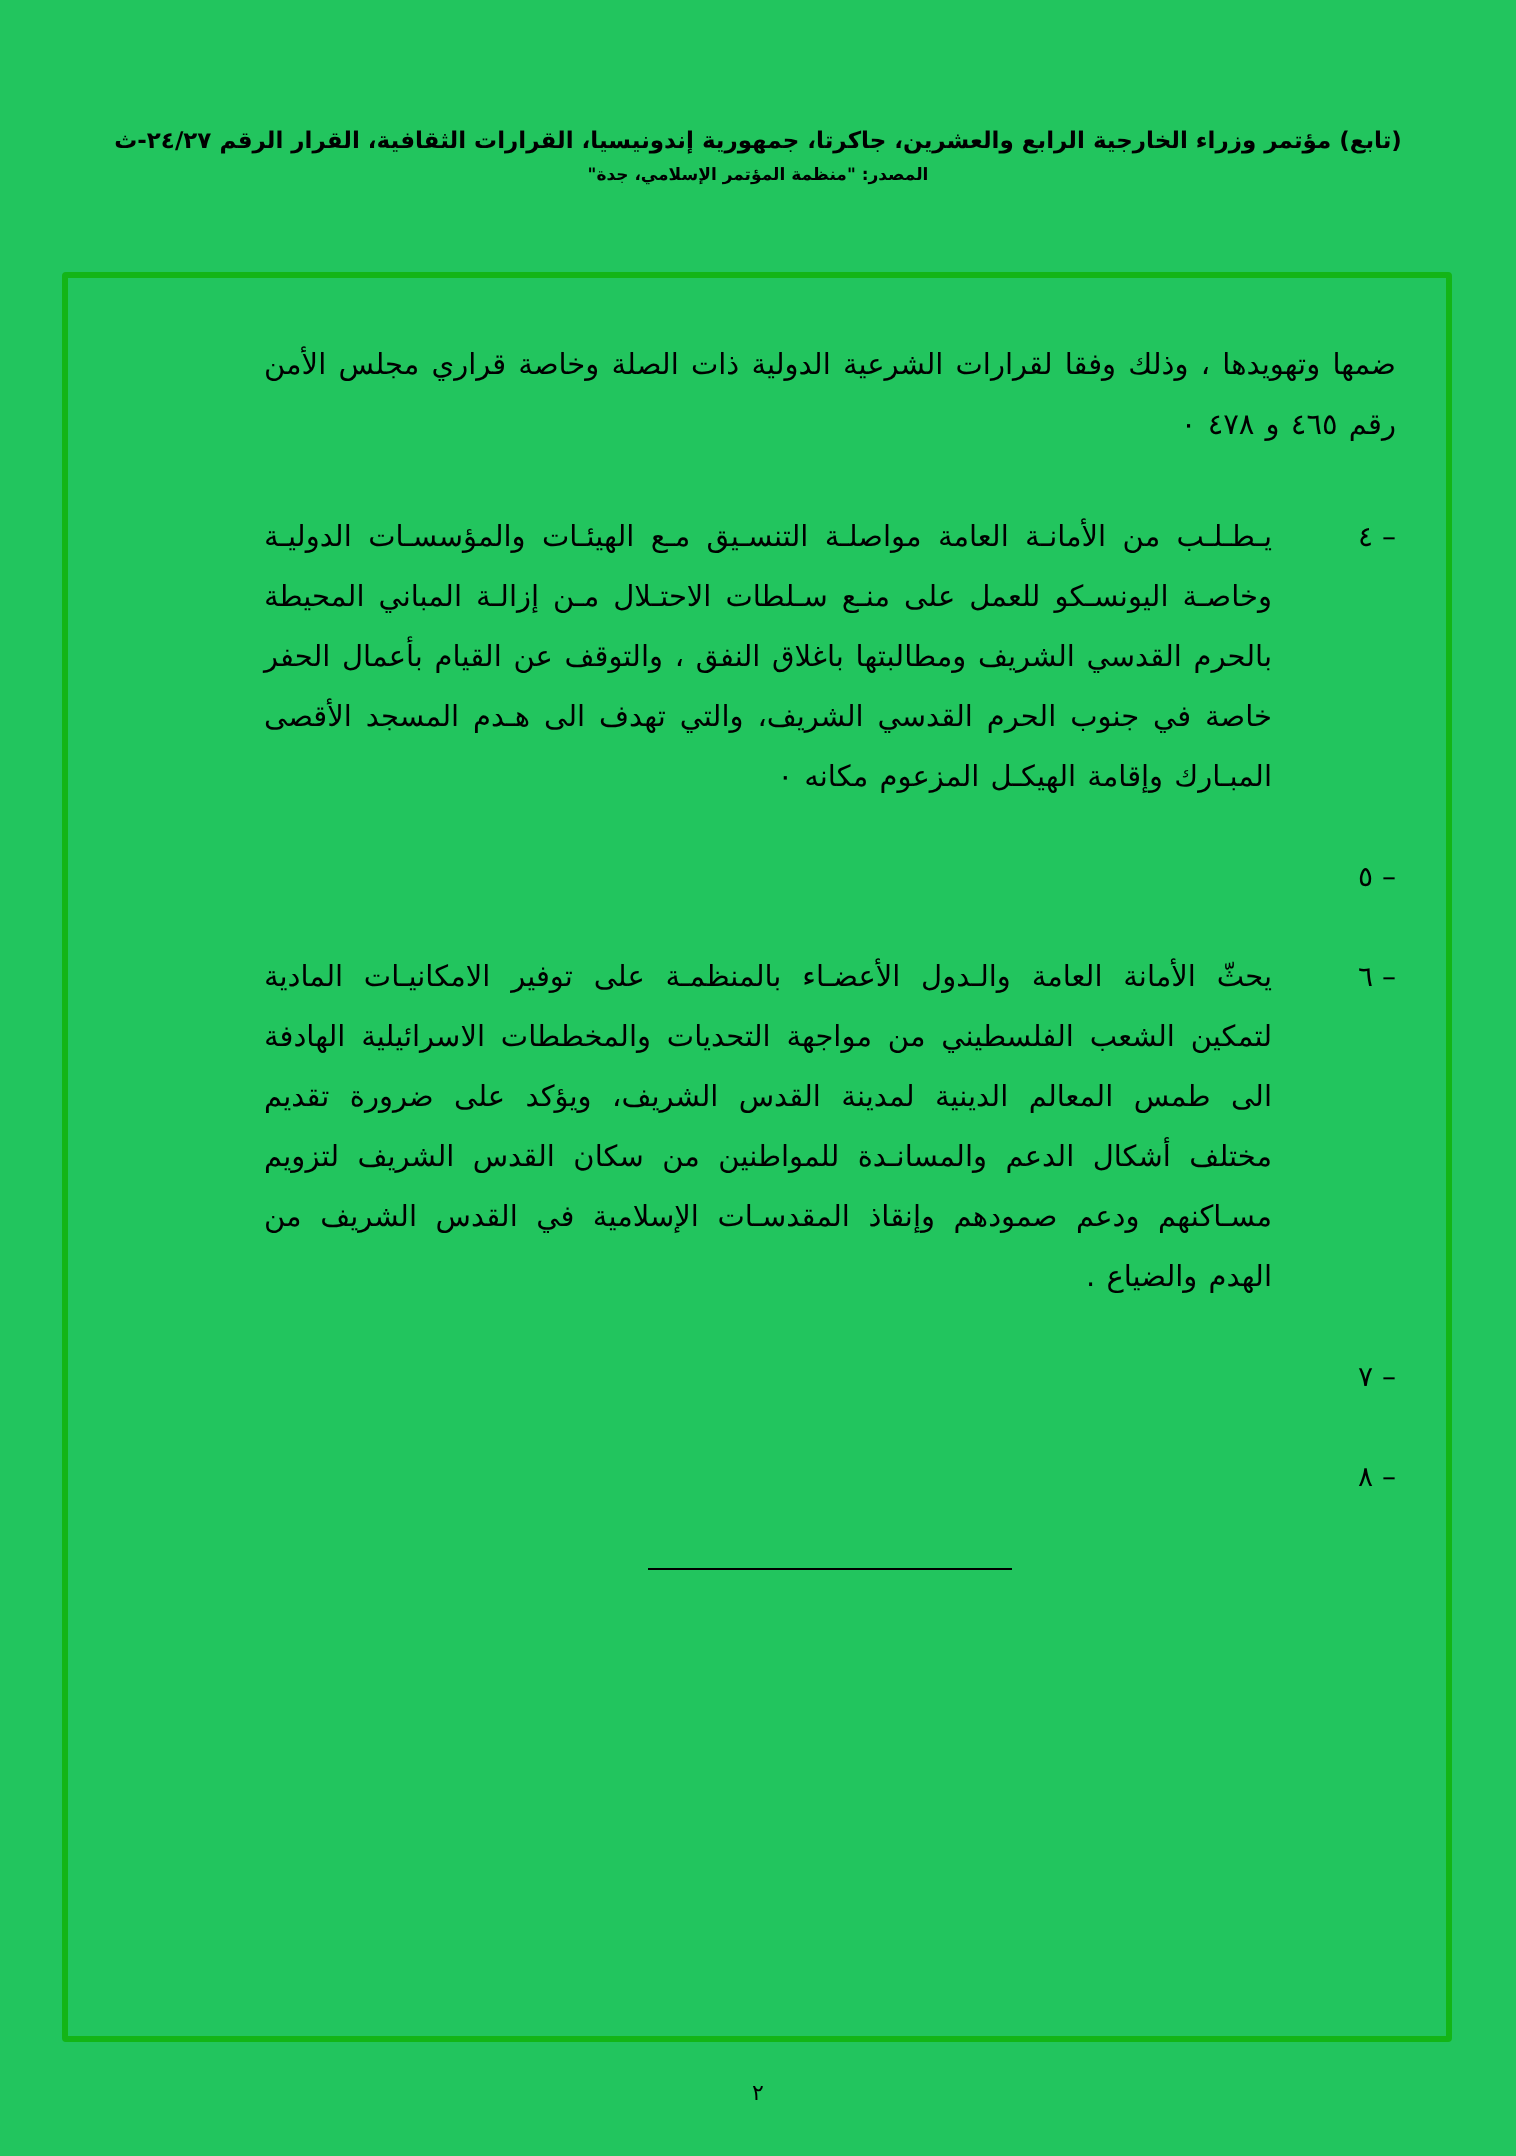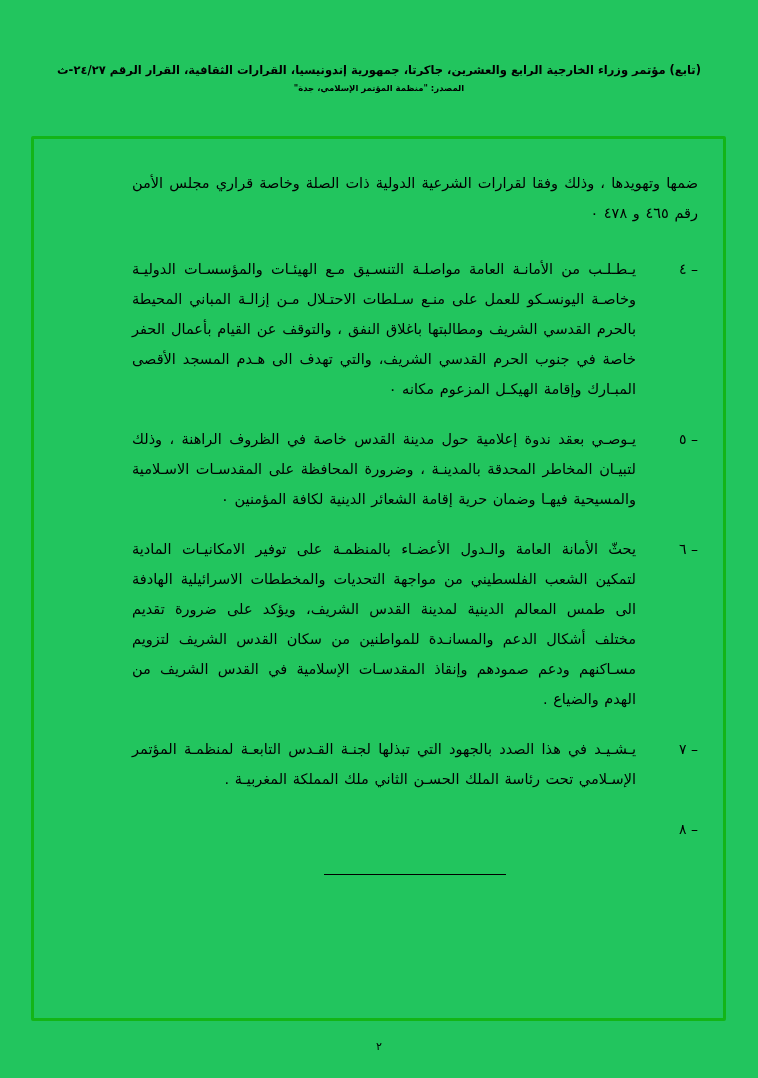--- a/index.html
+++ b/index.html
@@ -133,42 +133,36 @@
       <div class="ptext">
         <b>يـطـلـب</b><span> من الأمانـة العامة مواصلـة التنسـيق مـع الهيئـات والمؤسسـات الدوليـة وخاصـة اليونسـكو للعمل على منـع سـلطات الاحتـلال مـن إزالـة المباني المحيطة بالحرم القدسي الشريف ومطالبتها باغلاق النفق ، والتوقف عن القيام بأعمال الحفر خاصة في جنوب الحرم القدسي الشريف، والتي  تهدف الى هـدم المسجد الأقصى المبـارك وإقامة الهيكـل المزعوم مكانه ٠</span>
       </div>
     </div>
 
     <div class="para">
       <div class="marker">
         <span>–</span>
         <span class="num">٥</span>
       </div>
-      <div class="ptext">
-        <b>يـوصـي</b><span> بعقد ندوة إعلامية حول مدينة القدس خاصة في الظروف الراهنة ، وذلك لتبيـان المخاطر المحدقة بالمدينـة ، وضرورة المحافظة على المقدسـات الاسـلامية والمسيحية فيهـا وضمان حرية إقامة الشعائر الدينية لكافة المؤمنين ٠</span>
-      </div>
     </div>
 
     <div class="para">
       <div class="marker">
         <span>–</span>
         <span class="num">٦</span>
       </div>
       <div class="ptext">
         <b>يحثّ</b><span> الأمانة العامة والـدول الأعضـاء بالمنظمـة على توفير الامكانيـات المادية لتمكين الشعب الفلسطيني من مواجهة التحديات والمخططات الاسرائيلية الهادفة الى طمس المعالم الدينية لمدينة القدس الشريف، ويؤكد على ضرورة تقديم مختلف أشكال الدعم والمسانـدة للمواطنين من سكان القدس الشريف لتزويم مسـاكنهم ودعم صمودهم وإنقاذ المقدسـات الإسلامية في القدس الشريف من الهدم والضياع .</span>
       </div>
     </div>
 
     <div class="para">
       <div class="marker">
         <span>–</span>
         <span class="num">٧</span>
-      </div>
-      <div class="ptext">
-        <b>يـشـيـد</b><span> في هذا الصدد بالجهود التي تبذلها لجنـة القـدس التابعـة لمنظمـة المؤتمر الإسـلامي تحت رئاسة الملك الحسـن الثاني ملك المملكة المغربيـة .</span>
       </div>
     </div>
 
     <div class="para">
       <div class="marker">
         <span>–</span>
         <span class="num">٨</span>
       </div>
     </div>
 

